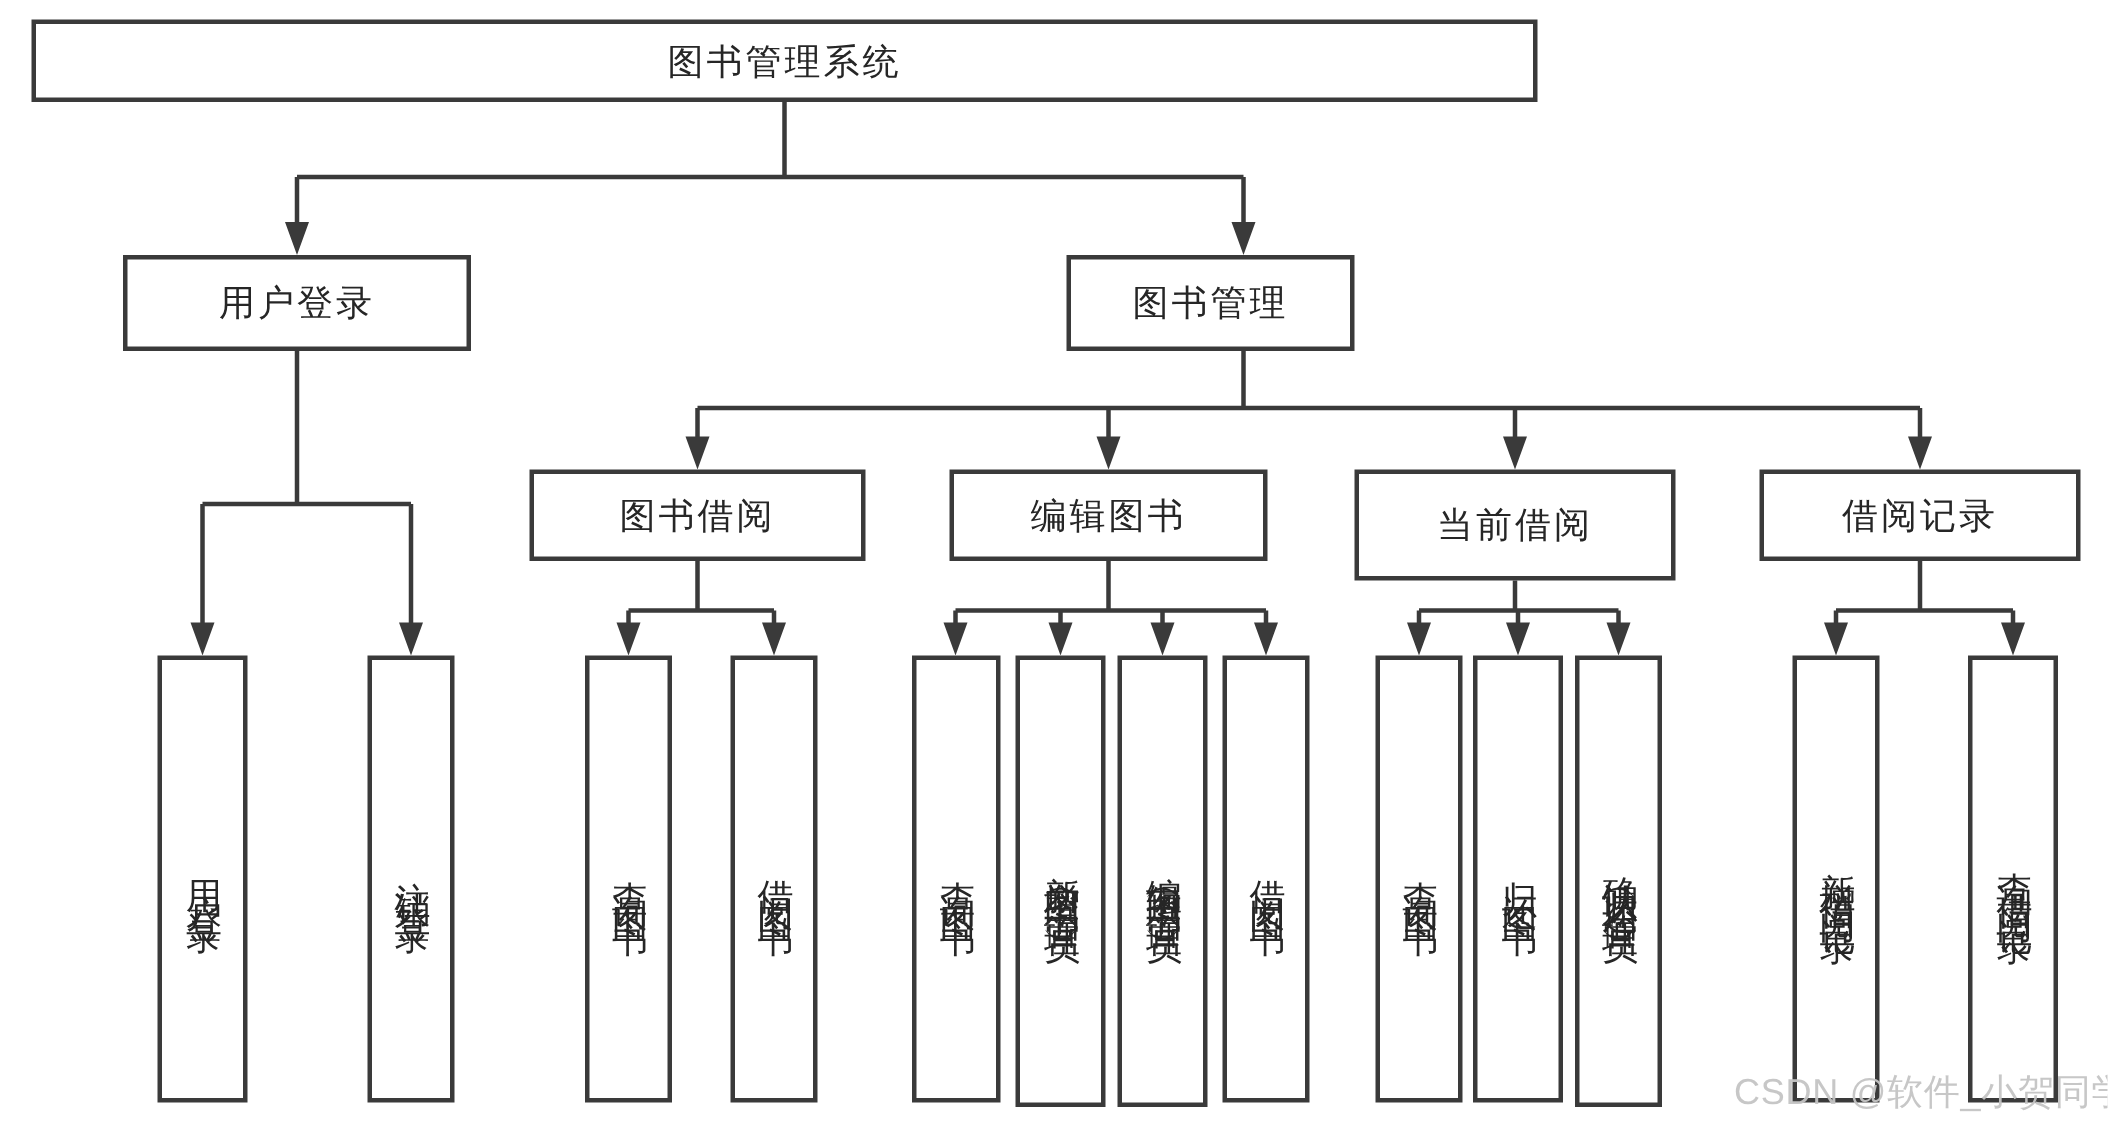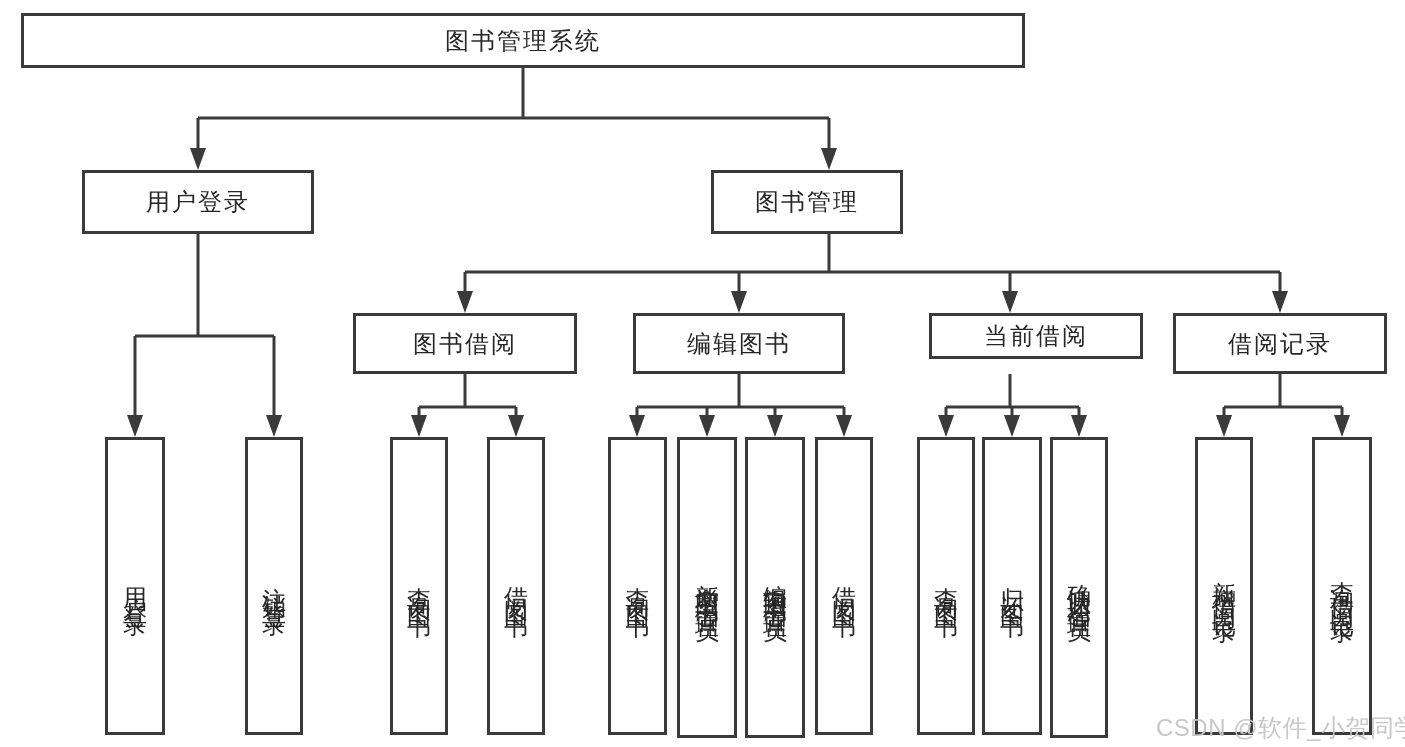--- a/index.html
+++ b/index.html
@@ -63,21 +63,21 @@
   <div class="node h" style="left:711px;top:170px;width:192px;height:64px">
     <span>图书管理</span>
   </div>
 
   <div class="node h" style="left:353px;top:313px;width:224px;height:61px">
     <span>图书借阅</span>
   </div>
   <div class="node h" style="left:633px;top:313px;width:212px;height:61px">
     <span>编辑图书</span>
   </div>
-  <div class="node h" style="left:929px;top:313px;width:214px;height:46px">
+  <div class="node h" style="left:903px;top:313px;width:214px;height:74px">
     <span>当前借阅</span>
   </div>
   <div class="node h" style="left:1173px;top:313px;width:214px;height:61px">
     <span>借阅记录</span>
   </div>
 
   <div class="node v" style="left:105px;top:437px;width:60px;height:298px">
     <span class="sp-wide">用户登录</span>
   </div>
   <div class="node v" style="left:245px;top:437px;width:58px;height:298px">

